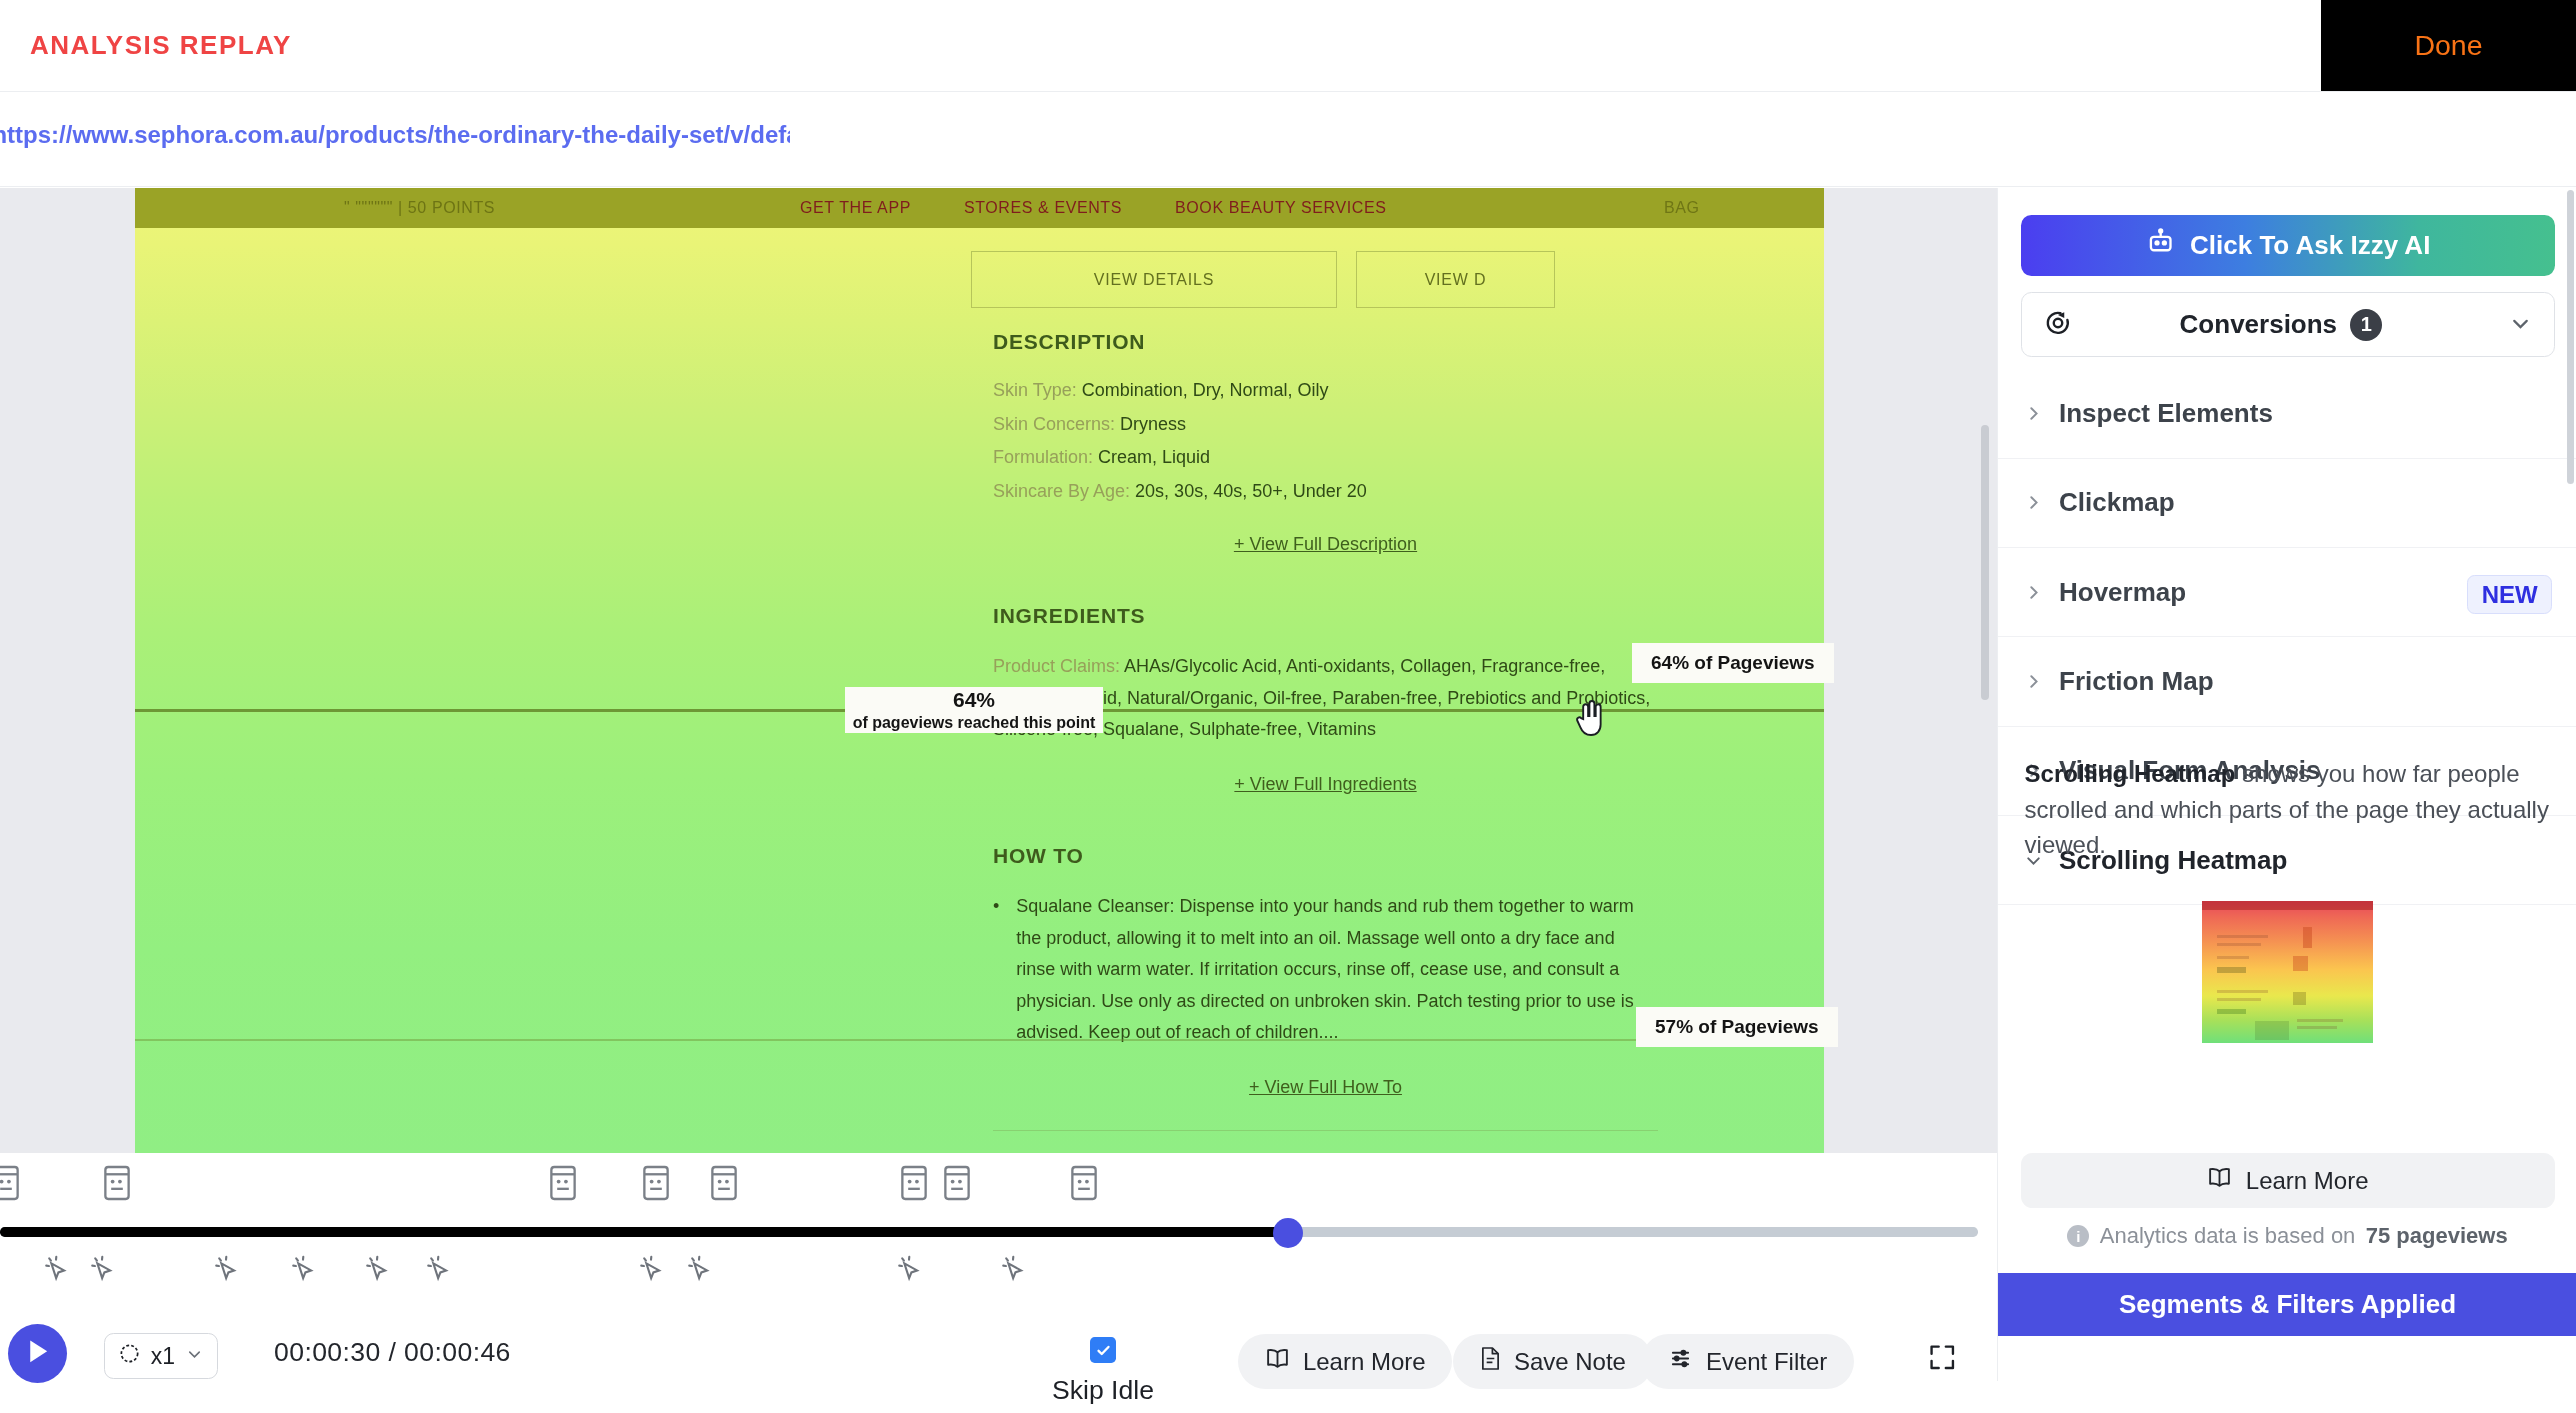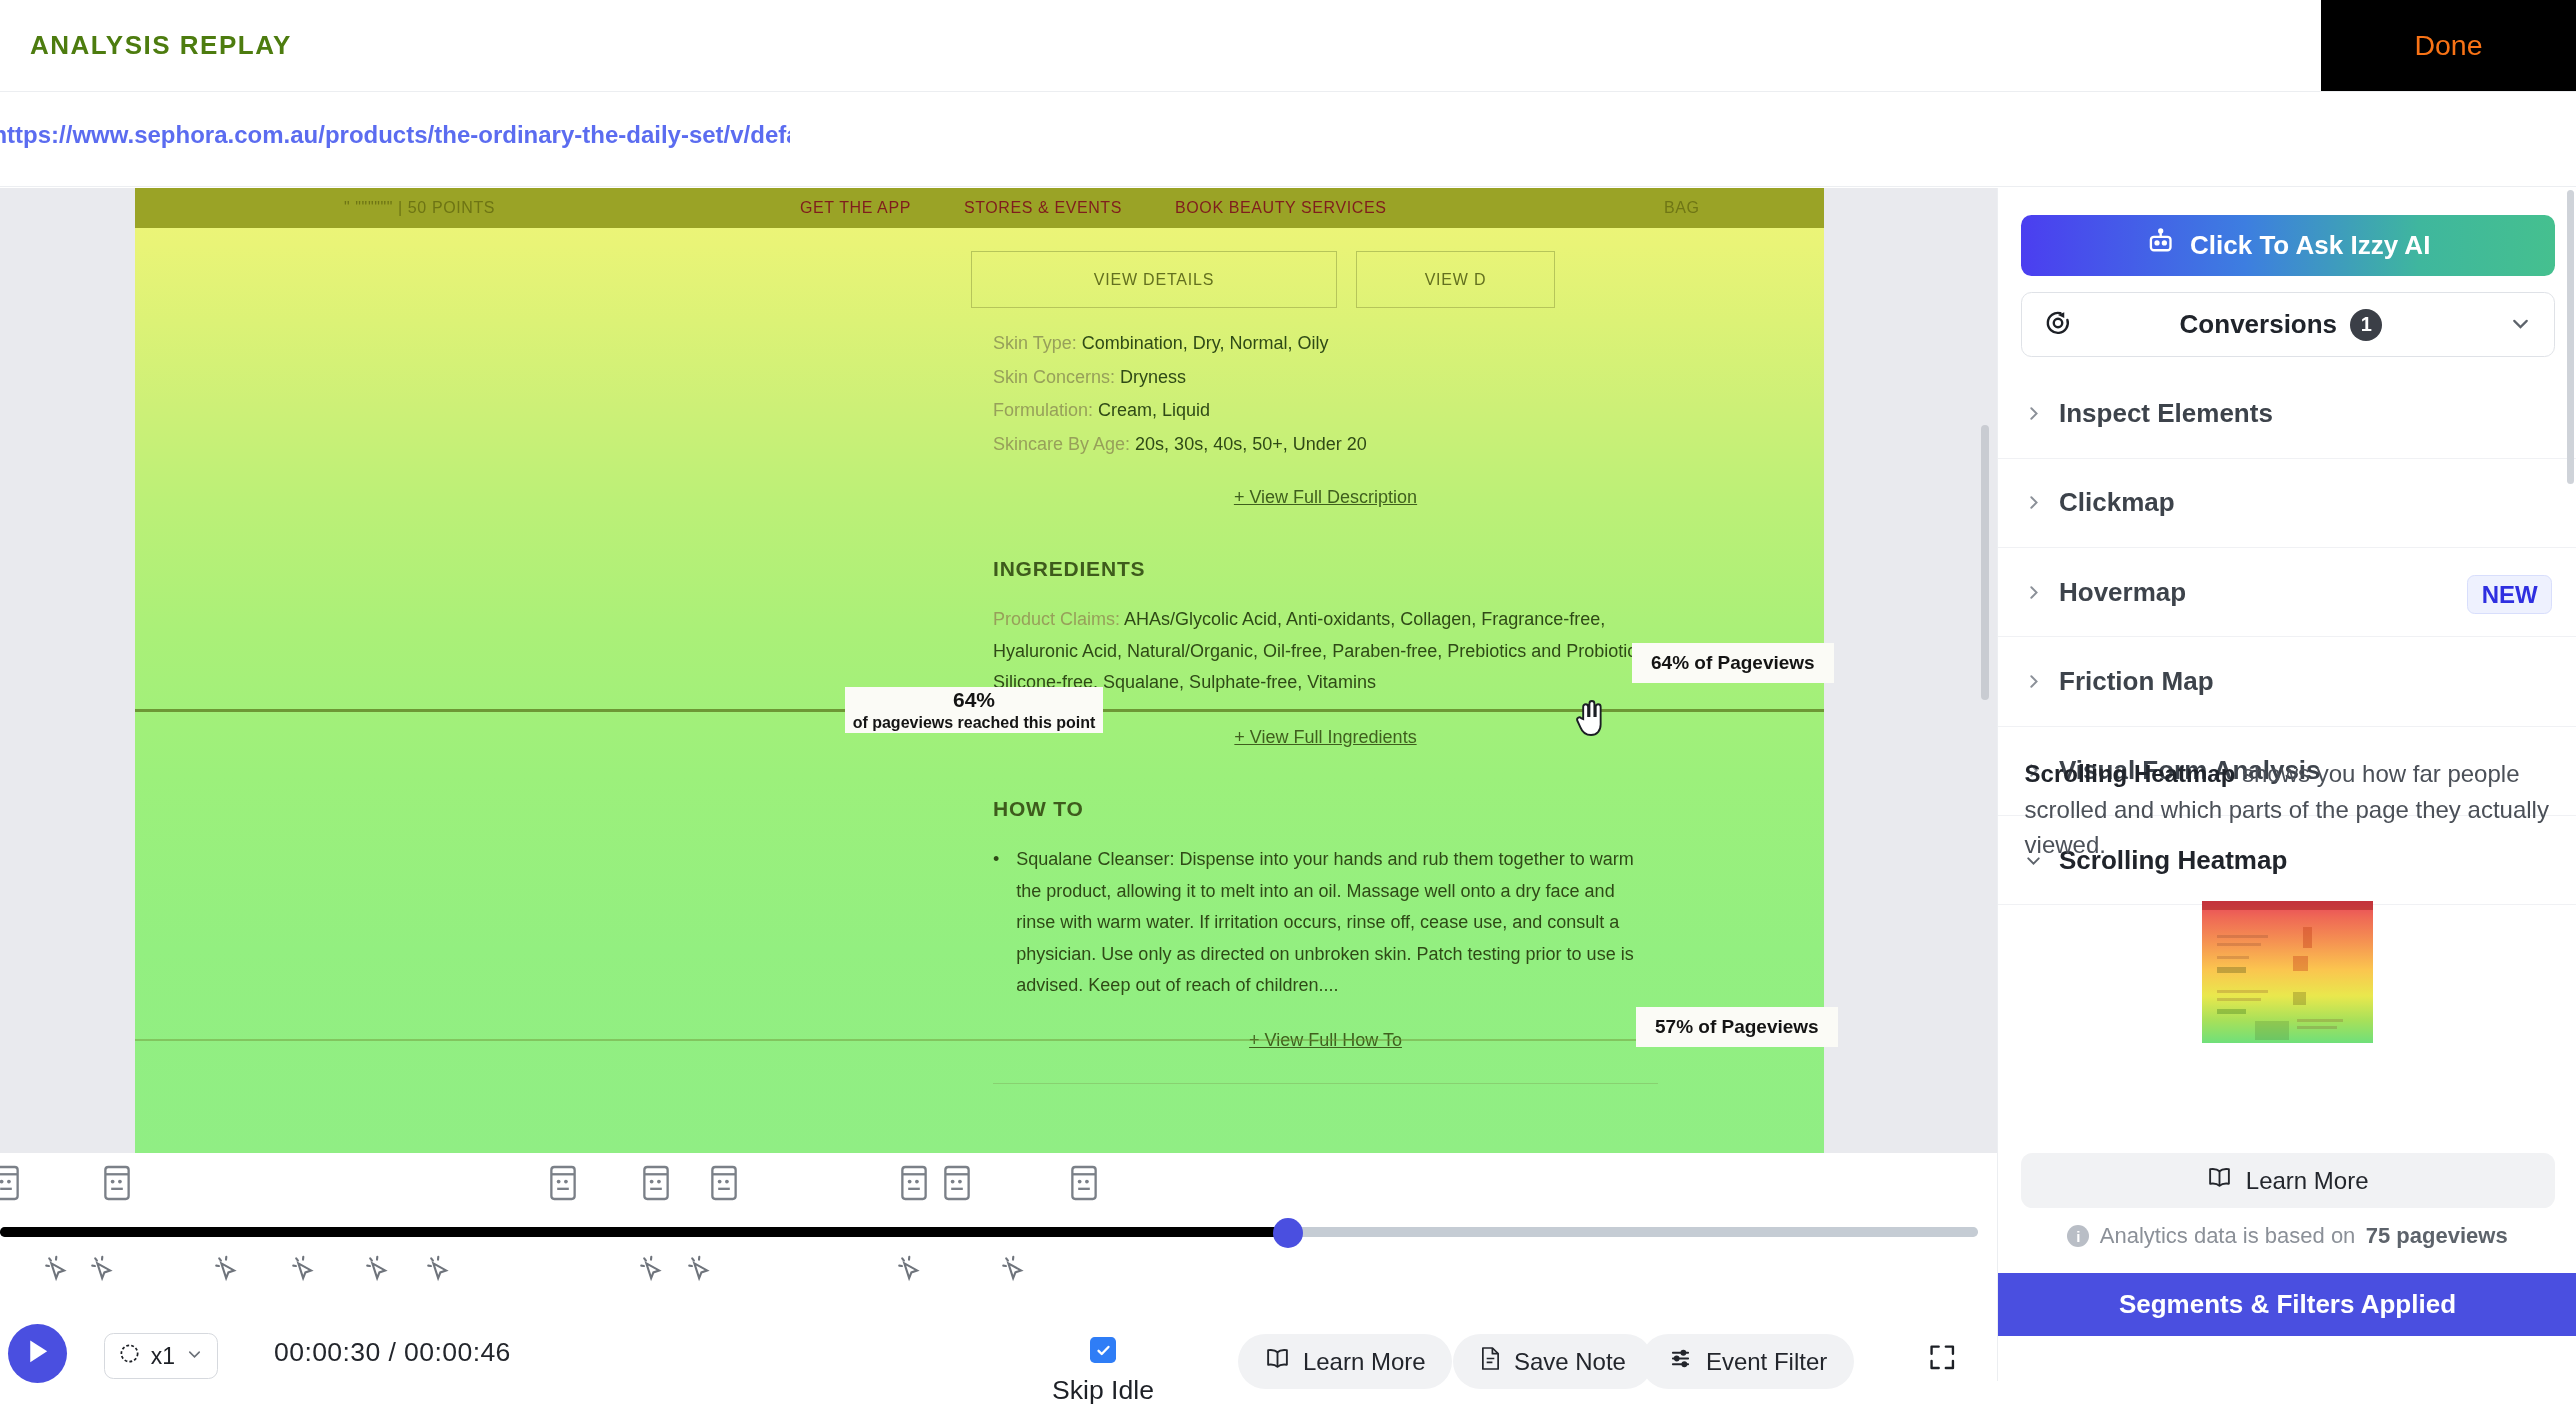--- a/index.html
+++ b/index.html
@@ -11,21 +11,21 @@
   .app { position: relative; width: 2576px; height: 1413px; background:#fff; }
 
   
   .topbar {
     position:absolute; left:0; top:0; width:2576px; height:92px;
     background:#ffffff; border-bottom:0.9px solid #eceef1;
     display:flex; align-items:center;
   }
   .topbar-title {
     margin-left:30px; font-size:26px; letter-spacing:1.5px;
-    color:#4d7c0f; font-weight:600;
+    color:#ef4444; font-weight:600;
   }
   .done-btn {
     position:absolute; right:0; top:0; width:255px; height:91px;
     background:#000000; color:#f97316; font-size:28.5px;
     display:flex; align-items:center; justify-content:center;
     cursor:pointer; border:none;
   }
 
   
   .urlrow {
@@ -367,20 +367,21 @@
         </span>
         <span class="sh-bag">BAG</span>
       </div>
 
       <div class="view-details-row">
         <div class="vd-box">VIEW DETAILS</div>
         <div class="vd-box cut">VIEW D</div>
       </div>
 
       <div class="content">
+        <div class="sec-title">DESCRIPTION</div>
 
         <div class="kv"><b>Skin Type:</b> <span>Combination, Dry, Normal, Oily</span></div>
         <div class="kv"><b>Skin Concerns:</b> <span>Dryness</span></div>
         <div class="kv"><b>Formulation:</b> <span>Cream, Liquid</span></div>
         <div class="kv"><b>Skincare By Age:</b> <span>20s, 30s, 40s, 50+, Under 20</span></div>
 
         <a class="viewfull">+ View Full Description</a>
 
         <div style="height:49px"></div>
         <div class="sec-title">INGREDIENTS</div>

